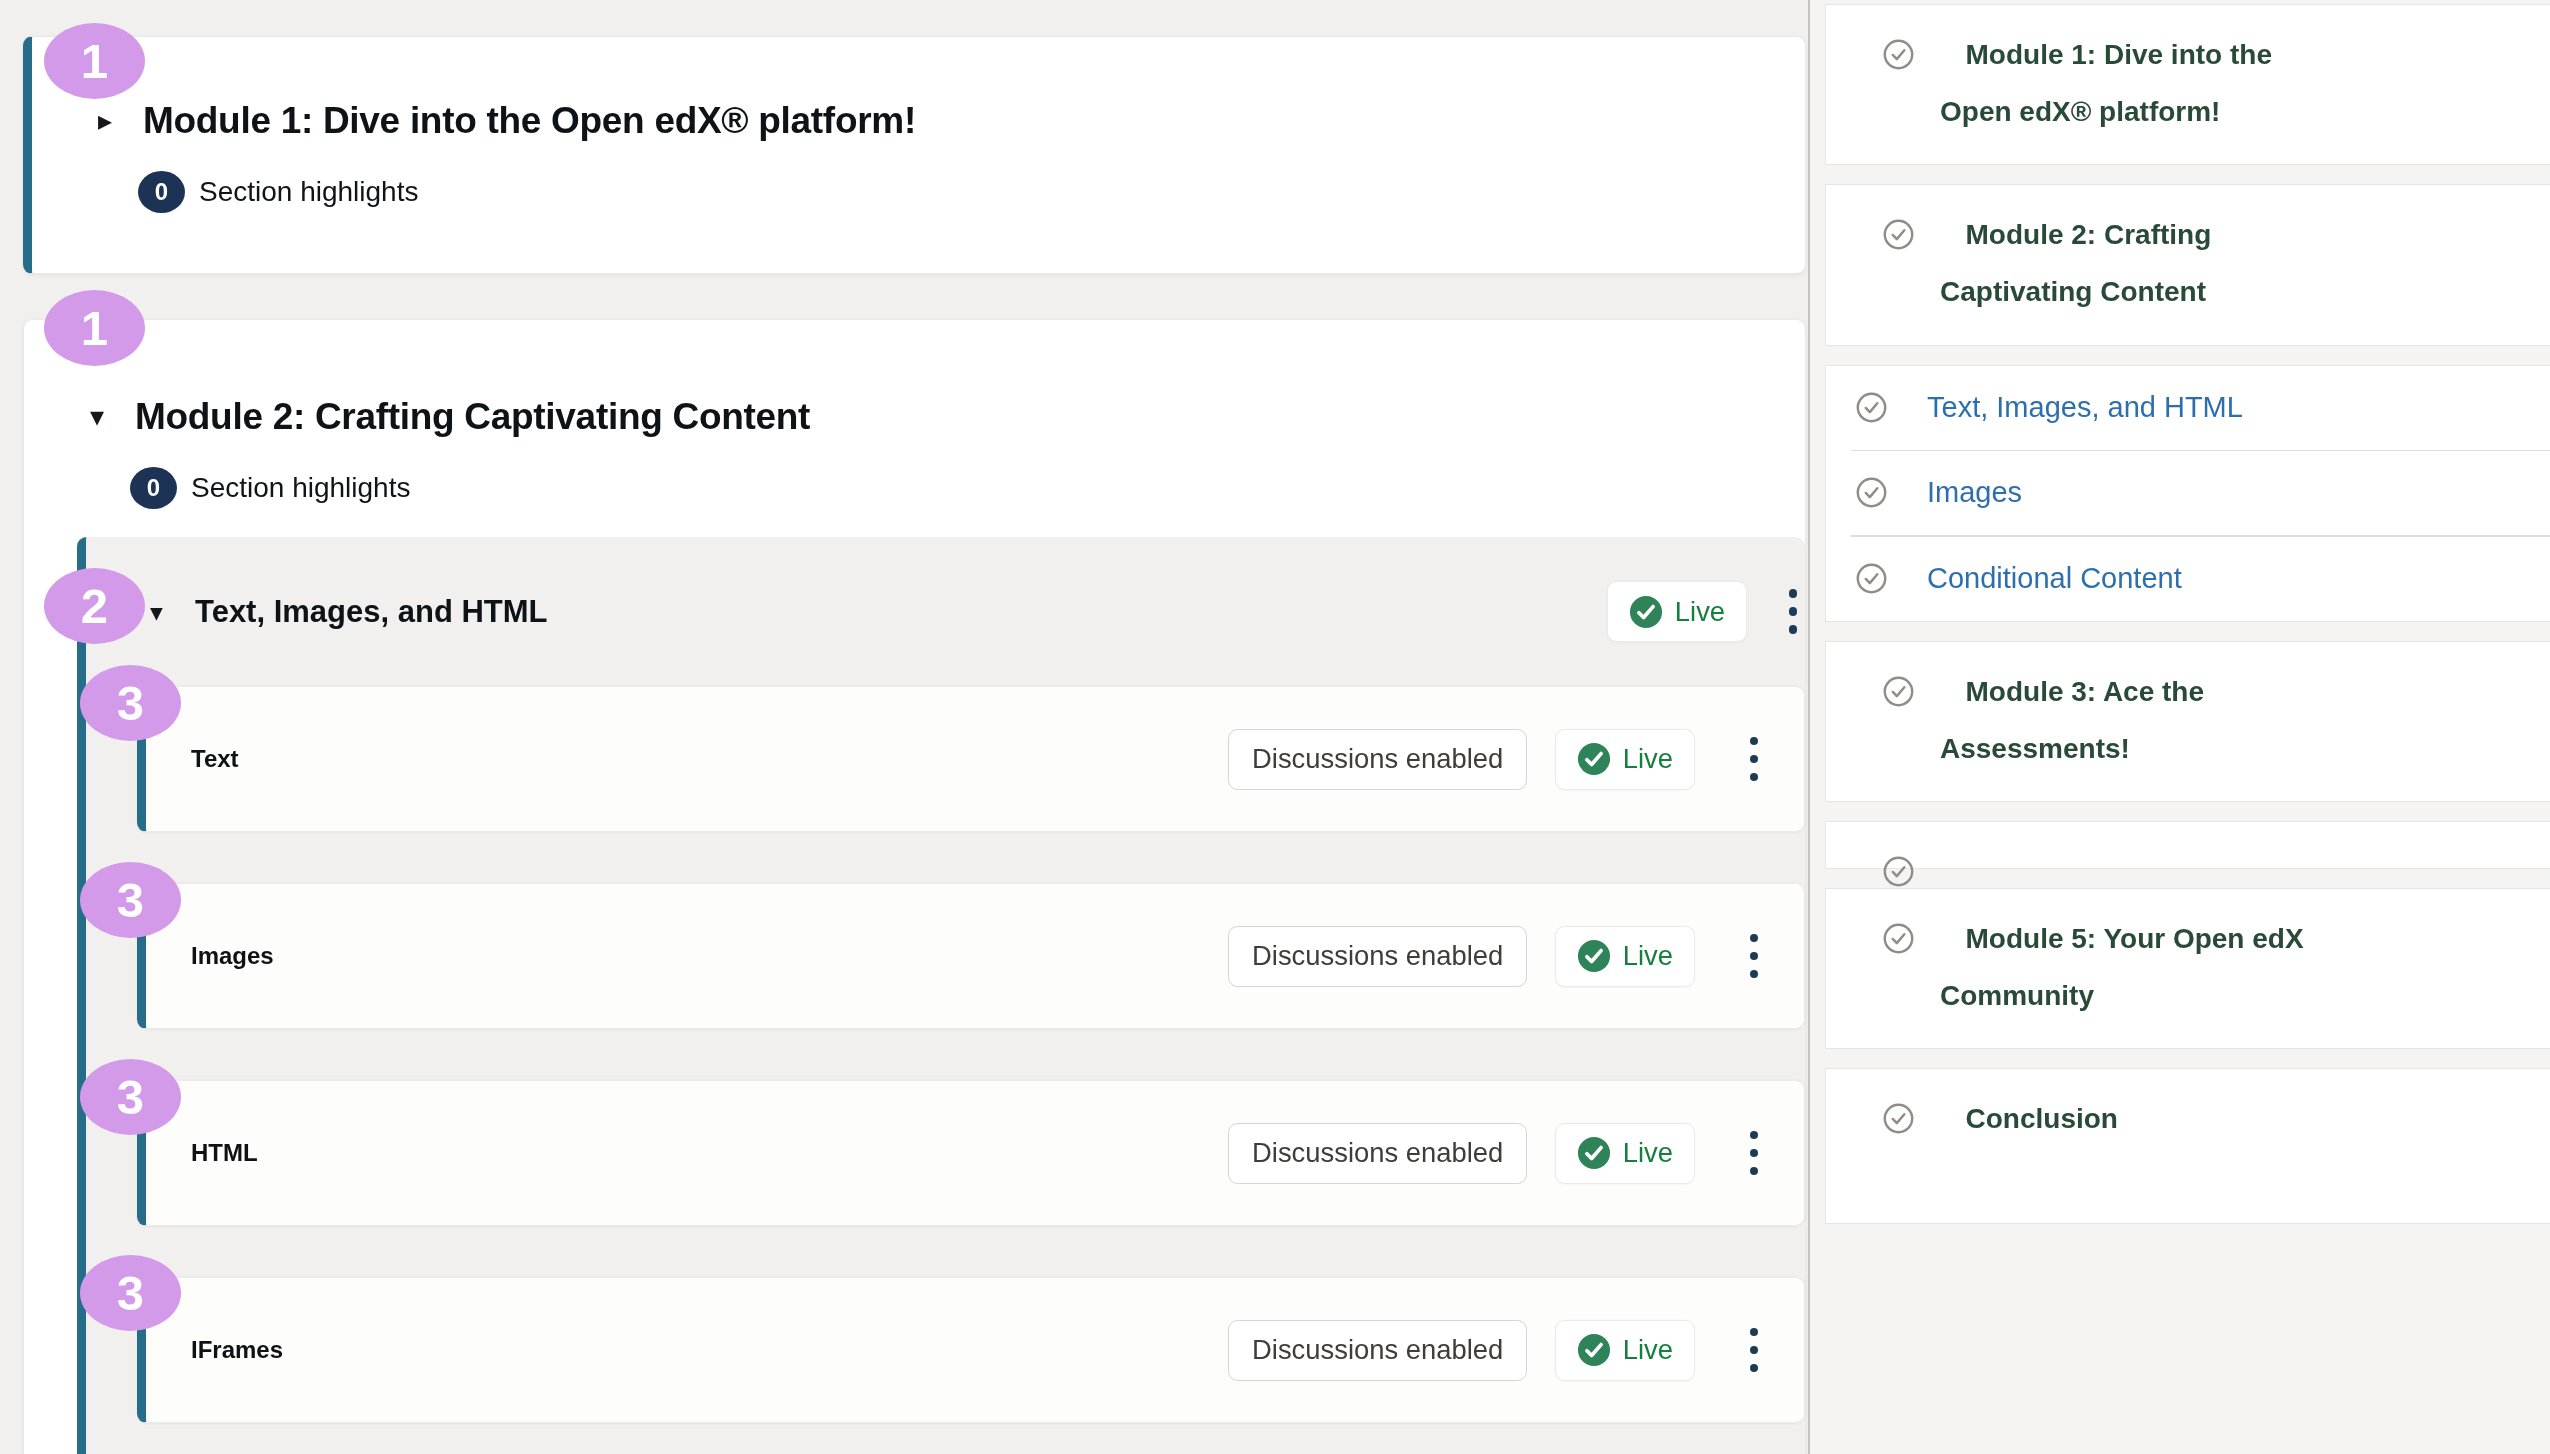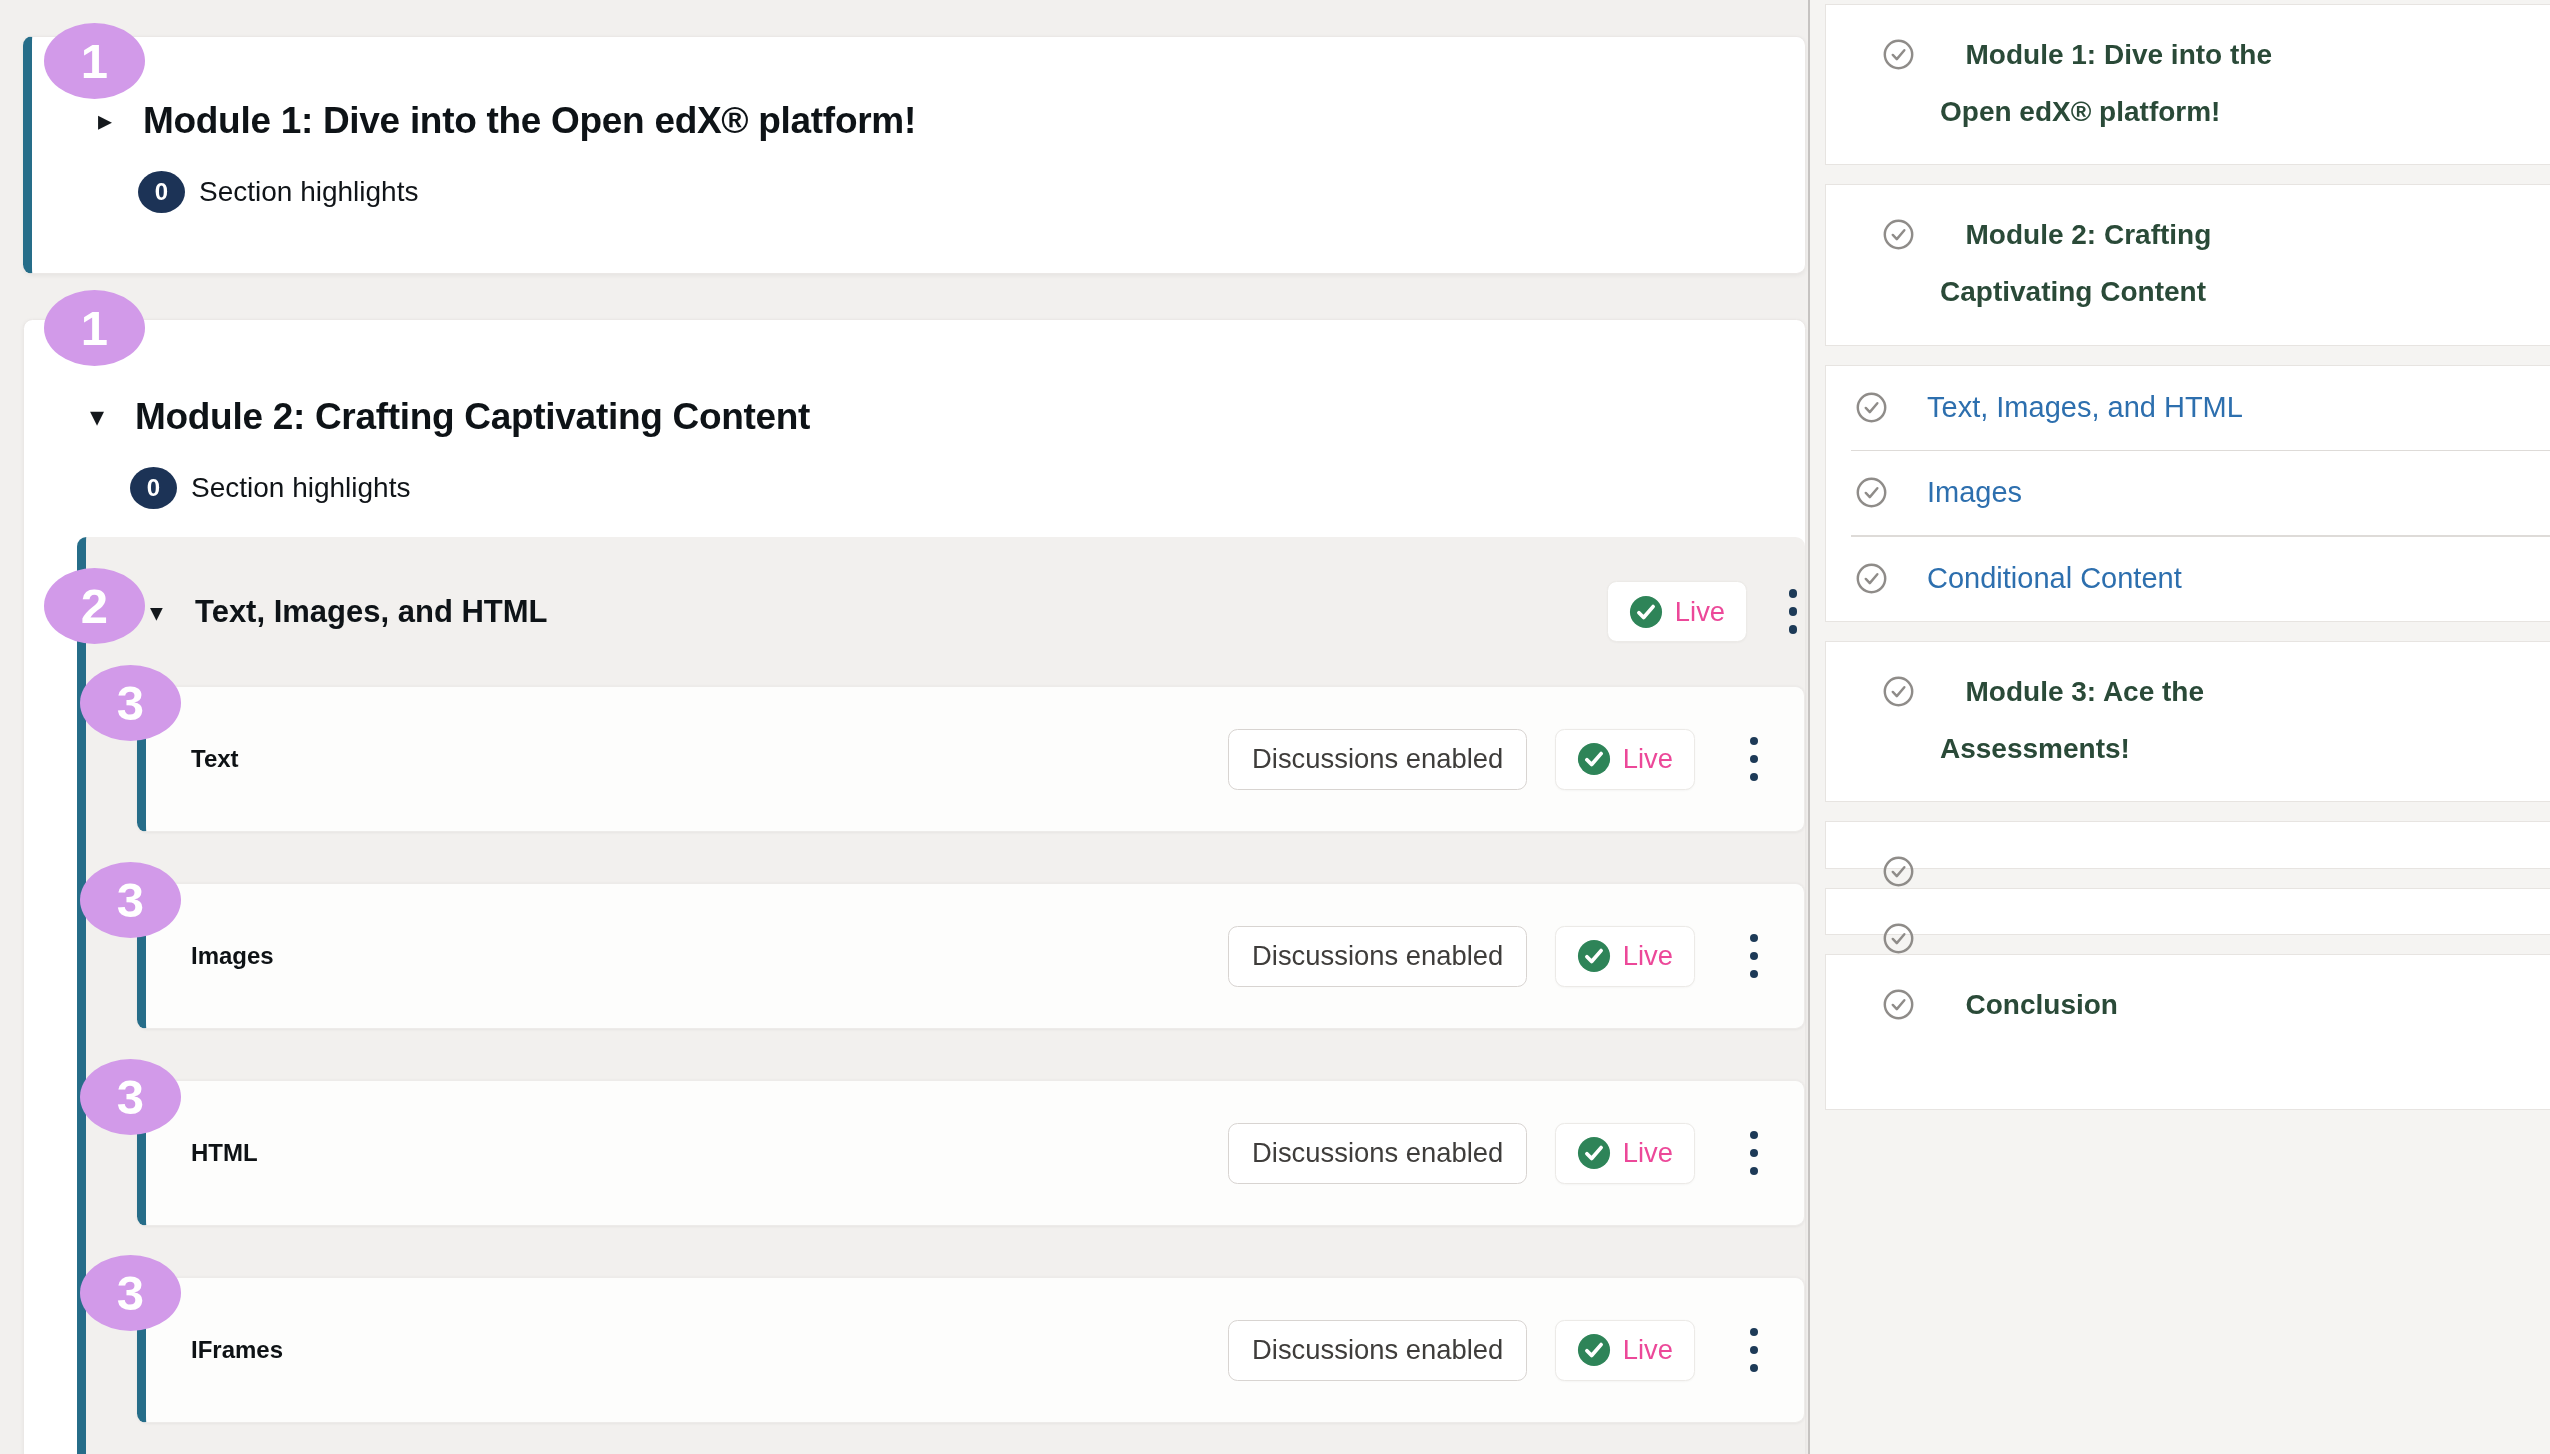--- a/index.html
+++ b/index.html
@@ -67,21 +67,21 @@
   }
   .subsection-title{
     margin:0 0 0 15px;font-size:31px;font-weight:bold;color:var(--ink);white-space:nowrap;
   }
   .header-right{margin-left:auto;display:flex;align-items:center;}
 
   .chip{
     display:flex;align-items:center;background:#fff;border-radius:9.5px;
     height:61px;white-space:nowrap;
   }
-  .live-chip{border:0.9px solid #eceae7;padding:0 21px;gap:11.4px;font-size:27.4px;color:#ec4899;box-shadow:0 0.9px 1.9px rgba(0,0,0,.03);}
+  .live-chip{border:0.9px solid #eceae7;padding:0 21px;gap:11.4px;font-size:27.4px;color:#15803d;box-shadow:0 0.9px 1.9px rgba(0,0,0,.03);}
   .discussions-chip{border:0.9px solid #d8d4d1;padding:0 23px;font-size:27.4px;color:#3f3d3b;}
   .live-icon{flex:none;}
 
   .kebab{display:flex;flex-direction:column;gap:9.5px;margin-left:38px;cursor:pointer;padding:3.8px;}
   .kebab i{width:8.5px;height:8.5px;border-radius:50%;background:var(--kebab-navy);}
 
   .unit-card{
     margin:0 0 51px 51px;height:146px;background:#fdfdfc;
     border:0.9px solid #edebe9;border-left:9.5px solid var(--teal);border-radius:9.5px;
     display:flex;align-items:center;padding:0 42px 0 45px;
@@ -314,20 +314,21 @@
         <circle cx="16.5" cy="16.5" r="14.6" fill="none" stroke="#8f8c89" stroke-width="2.6"></circle>
         <path d="M10.4 17l4.3 4.4 8-9.4" fill="none" stroke="#8f8c89" stroke-width="2.6" stroke-linecap="round" stroke-linejoin="round"></path>
       </svg>
     </div>
 
     <div class="nav-block module">
       <svg class="module-check" width="31" height="31" viewBox="0 0 33 33">
         <circle cx="16.5" cy="16.5" r="14.6" fill="none" stroke="#8f8c89" stroke-width="2.6"></circle>
         <path d="M10.4 17l4.3 4.4 8-9.4" fill="none" stroke="#8f8c89" stroke-width="2.6" stroke-linecap="round" stroke-linejoin="round"></path>
       </svg>
+      <p class="module-label">Module 5: Your Open edX Community</p>
     </div>
 
     <div class="nav-block module conclusion">
       <svg class="module-check" width="31" height="31" viewBox="0 0 33 33">
         <circle cx="16.5" cy="16.5" r="14.6" fill="none" stroke="#8f8c89" stroke-width="2.6"></circle>
         <path d="M10.4 17l4.3 4.4 8-9.4" fill="none" stroke="#8f8c89" stroke-width="2.6" stroke-linecap="round" stroke-linejoin="round"></path>
       </svg>
       <p class="module-label">Conclusion</p>
     </div>
 

